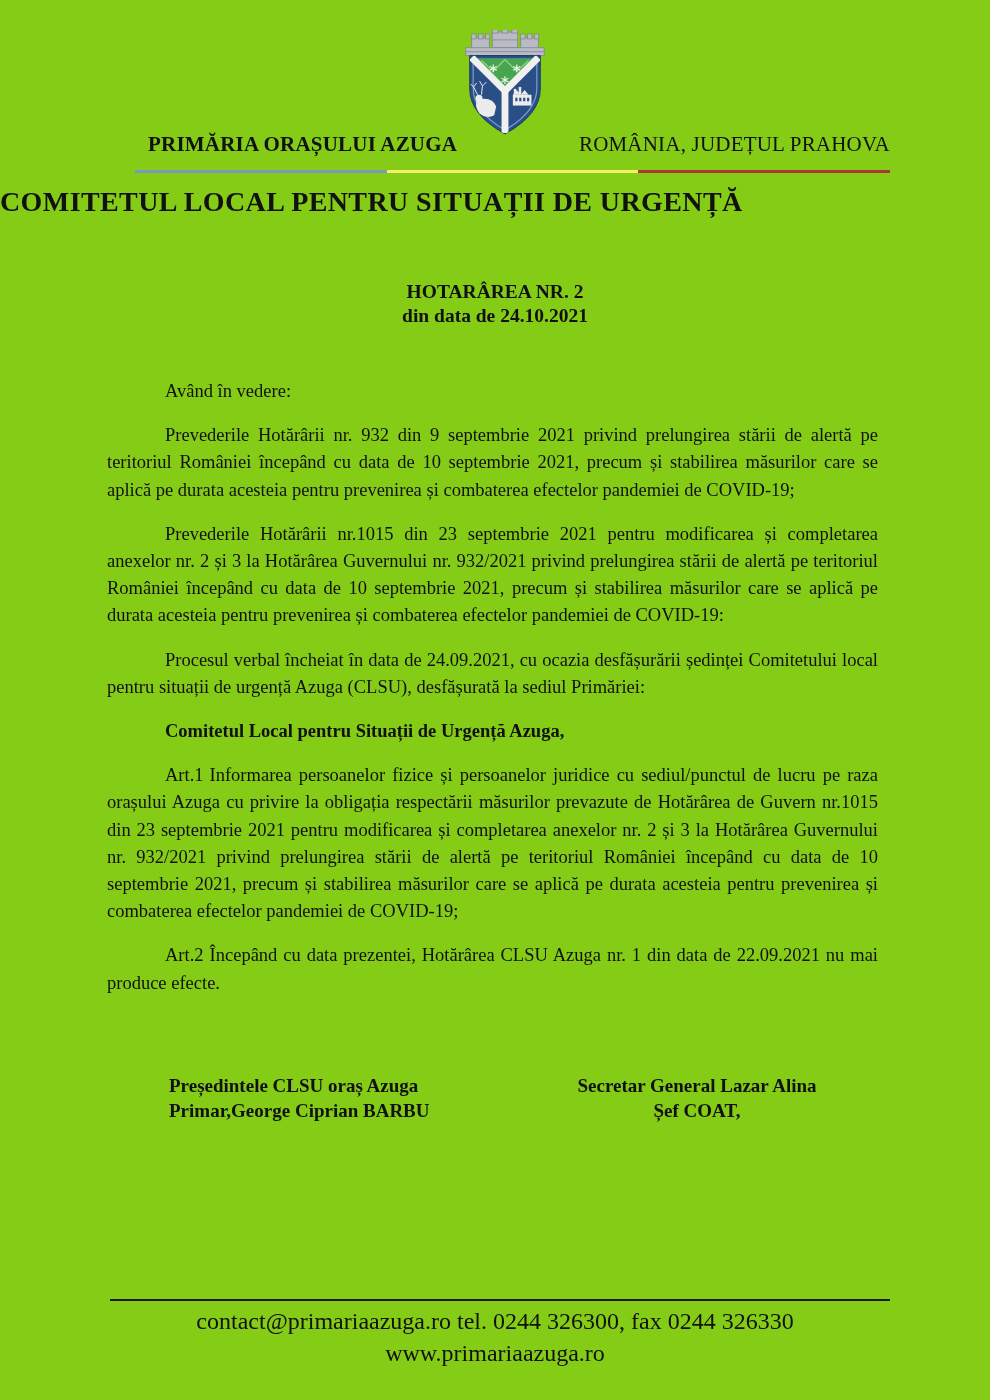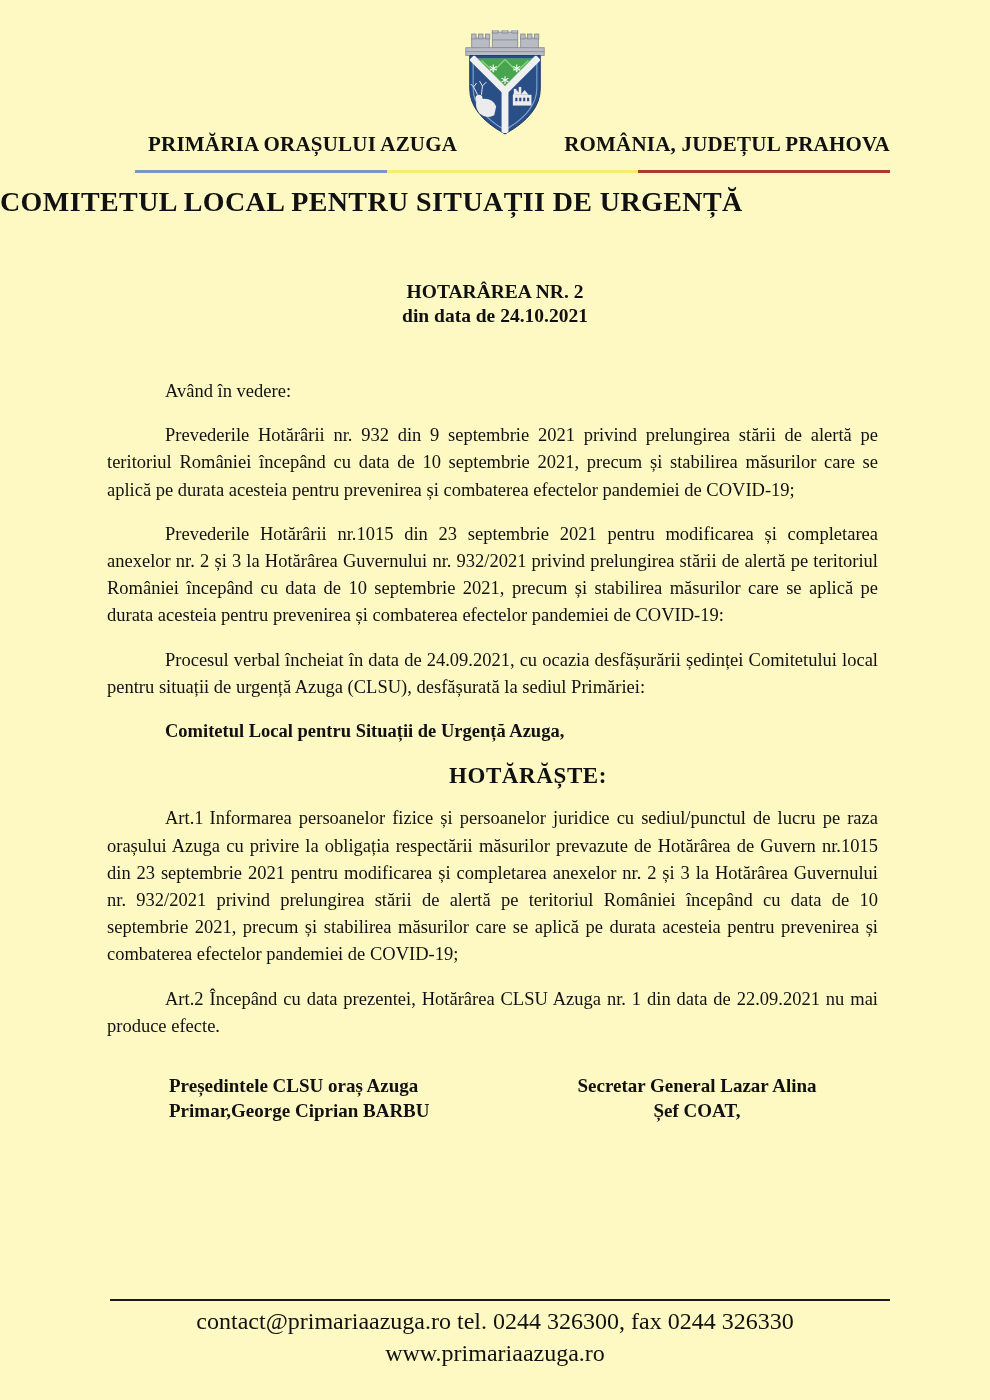--- a/index.html
+++ b/index.html
@@ -1,35 +1,35 @@
 <!DOCTYPE html>
 <html><head>
 <meta charset="utf-8">
 <style>
   html,body { margin:0; padding:0; background:#ffffff; }
   .page {
     position:relative;
     width:990px; height:1400px;
-    background:#fef9c3;
+    background:#84cc16;
     font-family:"Liberation Serif", serif;
     color:#111111;
     overflow:hidden;
   }
 
   
   .coa { position:absolute; left:456px; top:30px; width:98px; height:108px; }
 
   
   .hdr-left {
     position:absolute; top:132px; left:148px;
     font-size:21px; font-weight:bold; letter-spacing:0.2px; white-space:nowrap;
   }
   .hdr-right {
     position:absolute; top:132px; right:100px;
-    font-size:21px; font-weight:bold; letter-spacing:0.2px; white-space:nowrap;
+    font-size:21px; font-weight:normal; letter-spacing:0.2px; white-space:nowrap;
   }
 
   
   .tricolor { position:absolute; top:170px; left:135px; width:755px; height:3px; display:flex; }
   .tricolor div { flex:1 1 0; height:100%; }
 
   
   .doc-title {
     position:absolute; top:186px; left:0; width:100%;
     text-align:left; font-weight:bold; font-size:28px; letter-spacing:0.4px;
@@ -160,21 +160,20 @@
     <div>HOTARÂREA NR. 2</div>
     <div>din data de 24.10.2021</div>
   </div>
 
   <div class="body-text">
     <p>Având în vedere:</p>
     <p>Prevederile Hotărârii  nr. 932 din 9 septembrie 2021 privind prelungirea stării de alertă pe teritoriul României începând cu data de 10 septembrie 2021, precum și stabilirea măsurilor care se aplică pe durata acesteia pentru prevenirea și combaterea efectelor pandemiei de COVID-19;</p>
     <p>Prevederile Hotărârii  nr.1015 din 23 septembrie 2021 pentru modificarea și completarea anexelor nr. 2 și 3 la Hotărârea Guvernului nr. 932/2021 privind prelungirea stării de alertă pe teritoriul României începând cu data de 10 septembrie 2021, precum și stabilirea măsurilor care se aplică pe durata acesteia pentru prevenirea și combaterea efectelor pandemiei de COVID-19:</p>
     <p>Procesul verbal încheiat în data de  24.09.2021, cu ocazia desfășurării ședinței Comitetului local pentru situații de urgență Azuga (CLSU), desfășurată la sediul Primăriei:</p>
     <p class="para-bold">Comitetul Local pentru Situații de Urgență Azuga,</p>
-    <p class="decides">HOTĂRĂȘTE:</p>
     <p><span class="art-label">Art.1</span><span>Informarea persoanelor fizice și persoanelor juridice cu sediul/punctul de lucru pe raza orașului Azuga cu privire la obligația respectării măsurilor prevazute de Hotărârea de Guvern nr.1015 din 23 septembrie 2021 pentru modificarea și completarea anexelor nr. 2 și 3 la Hotărârea Guvernului nr. 932/2021 privind prelungirea stării de alertă pe teritoriul României începând cu data de 10 septembrie 2021, precum și stabilirea măsurilor care se aplică pe durata acesteia pentru prevenirea și combaterea efectelor pandemiei de COVID-19;</span></p>
     <p><span class="art-label">Art.2</span><span>Începând cu data prezentei, Hotărârea CLSU Azuga nr. 1 din data de 22.09.2021 nu mai produce efecte.</span></p>
   </div>
 
   <div class="signatures">
     <div class="sig-left">
       <div>Președintele CLSU oraș Azuga</div>
       <div>Primar,George Ciprian BARBU</div>
     </div>
     <div class="sig-right">

